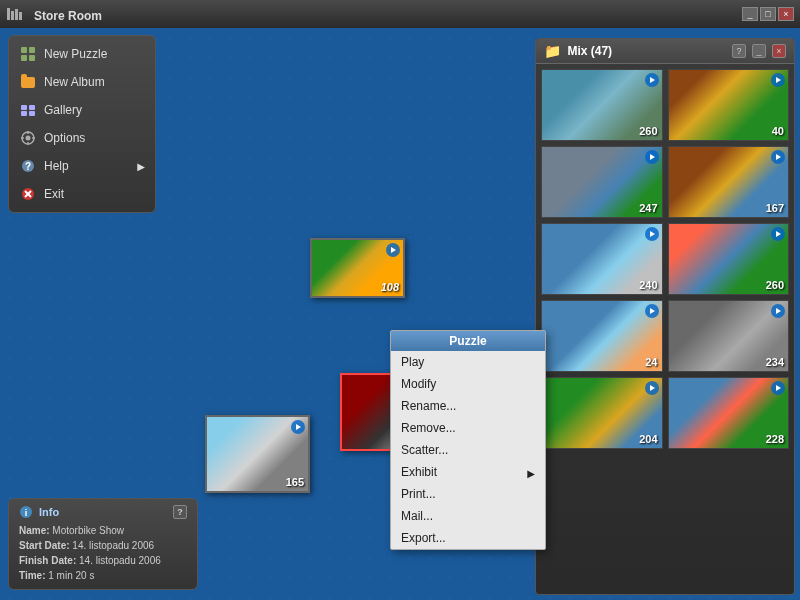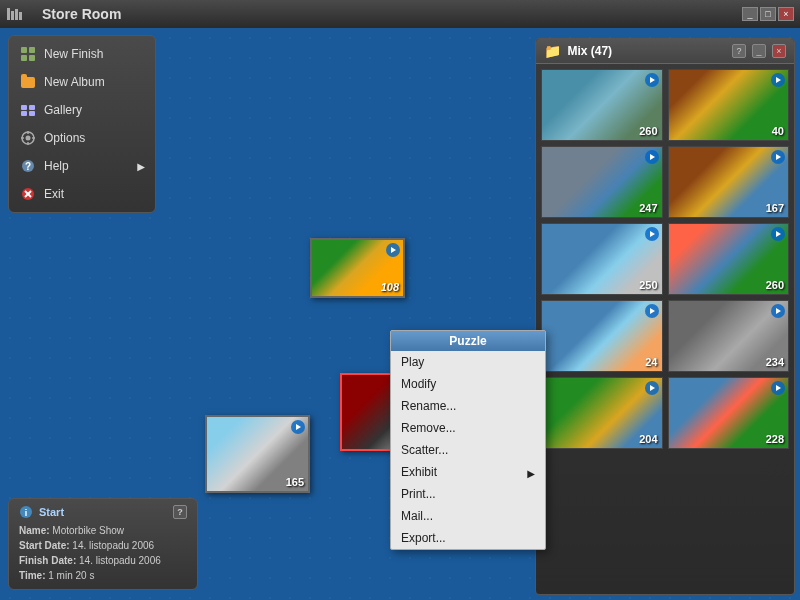--- a/index.html
+++ b/index.html
@@ -17,25 +17,25 @@
     #titlebar {
       height: 28px;
       background: linear-gradient(to bottom, #4a4a4a, #2a2a2a);
       display: flex;
       align-items: center;
       padding: 0 6px;
       justify-content: space-between;
     }
     #titlebar-left {
       display: flex;
-      align-items: center;
-      gap: 18px;
+      align-items: flex-end;
+      gap: 10px;
       color: #ddd;
       font-weight: bold;
-      font-size: 14px;
+      font-size: 12px;
     }
     #titlebar-controls {
       display: flex;
       gap: 2px;
     }
     .titlebar-btn {
       width: 16px;
       height: 14px;
       background: #666;
       border: 1px solid #888;
@@ -362,21 +362,21 @@
 <div id="menu-panel">
   <div class="menu-item">
     <div class="menu-item-icon">
       <svg width="16" height="16" viewBox="0 0 16 16">
         <rect x="1" y="1" width="6" height="6" rx="1" fill="#88aa66"></rect>
         <rect x="9" y="1" width="6" height="6" rx="1" fill="#88aa66"></rect>
         <rect x="1" y="9" width="6" height="6" rx="1" fill="#88aa66"></rect>
         <rect x="9" y="9" width="6" height="6" rx="1" fill="#88aa66"></rect>
       </svg>
     </div>
-    <span>New Finish</span>
+    <span>New Puzzle</span>
   </div>
   <div class="menu-item">
     <div class="menu-item-icon">
       <div class="folder-icon"></div>
     </div>
     <span>New Album</span>
   </div>
   <div class="menu-item">
     <div class="menu-item-icon">
       <svg width="16" height="16" viewBox="0 0 16 16">
@@ -468,21 +468,21 @@
       <div class="album-thumb thumb-castle">
         <div class="puzzle-play-btn"></div>
         <span class="album-thumb-count">247</span>
       </div>
       <div class="album-thumb thumb-horse">
         <div class="puzzle-play-btn"></div>
         <span class="album-thumb-count">167</span>
       </div>
       <div class="album-thumb thumb-boat">
         <div class="puzzle-play-btn"></div>
-        <span class="album-thumb-count">250</span>
+        <span class="album-thumb-count">240</span>
       </div>
       <div class="album-thumb thumb-colorful">
         <div class="puzzle-play-btn"></div>
         <span class="album-thumb-count">260</span>
       </div>
       <div class="album-thumb thumb-sailboat">
         <div class="puzzle-play-btn"></div>
         <span class="album-thumb-count">24</span>
       </div>
       <div class="album-thumb thumb-gears">
@@ -532,21 +532,21 @@
       <span>Export...</span>
     </div>
   </div>
 
 <div id="info-panel">
   <div id="info-header">
     <svg width="14" height="14" viewBox="0 0 14 14">
       <circle cx="7" cy="7" r="6" fill="#4488bb"></circle>
       <text x="7" y="11" text-anchor="middle" fill="#fff" font-size="9" font-weight="bold">i</text>
     </svg>
-    <span>Start</span>
+    <span>Info</span>
     <div class="info-question">?</div>
   </div>
   <div id="info-content">
     <div>
       <strong>Name:</strong>
       <span>Motorbike Show</span>
     </div>
     <div>
       <strong>Start Date:</strong>
       <span>14. listopadu 2006</span>

